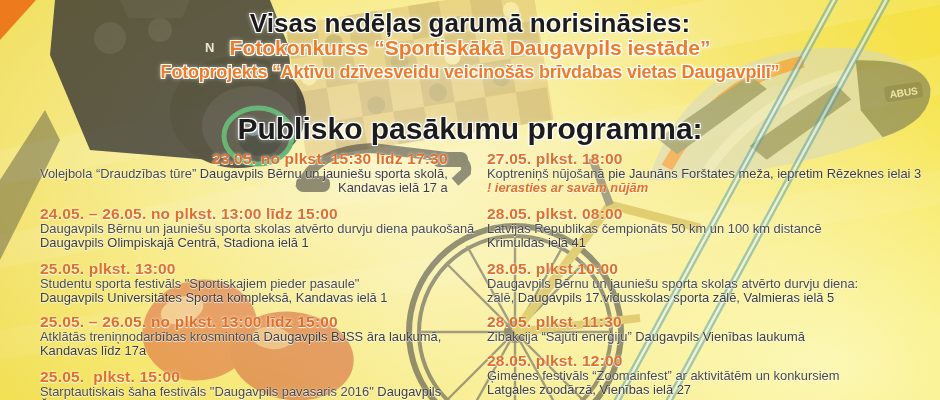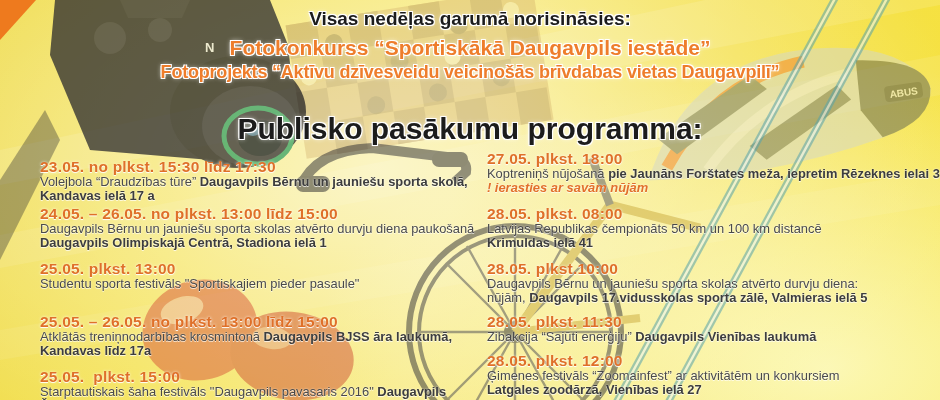--- a/index.html
+++ b/index.html
@@ -8,38 +8,38 @@
     font-family:"Liberation Sans",sans-serif;
     background:
       radial-gradient(900px 520px at 40% 42%, rgba(255,255,255,.62), rgba(255,255,255,0) 68%),
       radial-gradient(720px 420px at 88% 92%, rgba(252,249,185,.95), rgba(252,249,185,0) 72%),
       linear-gradient(104deg,#eeda45 0%,#f4e14c 22%,#f6e66a 48%,#f4e04a 72%,#f6e23d 100%);
   }
   .decor{position:absolute;left:0;top:0;z-index:1;}
   .hline{position:absolute;left:0;width:940px;text-align:center;font-weight:bold;white-space:pre;z-index:2;}
   .h-black{color:#1c1c1c;text-shadow:-1px -1px 0 #fff,1px -1px 0 #fff,-1px 1px 0 #fff,1px 1px 0 #fff,0 0 5px rgba(255,255,255,.9);}
   .h-orange{color:#ee7d2b;text-shadow:-1px -1px 0 #fff,1px -1px 0 #fff,-1px 1px 0 #fff,1px 1px 0 #fff,0 0 5px rgba(255,255,255,.9);}
-  .h1{top:8px;font-size:19px;}
+  .h1{top:8px;font-size:26px;}
   .h2{top:36px;font-size:21px;}
   .h3{top:62px;font-size:18px;letter-spacing:-.2px;}
   .h4{top:112px;font-size:30px;}
   .col{position:absolute;top:150px;height:250px;z-index:2;}
   .col-left{left:40px;width:436px;}
   .col-right{left:487px;width:453px;}
   .event{position:absolute;left:0;white-space:pre;}
   .event-time{
     font-size:15.5px;font-weight:bold;color:#df7029;line-height:17px;letter-spacing:.2px;
     text-shadow:0 1px 0 rgba(255,255,255,.85),0 0 3px rgba(255,255,255,.85);
   }
   .event-line{
     font-size:12.9px;line-height:13.6px;color:#4a4a4a;
     text-shadow:0 1px 0 rgba(255,255,255,.65),0 0 2px rgba(255,255,255,.75);
   }
   .seg-n{font-weight:normal;}
-  .seg-b{font-weight:bold;color:#3d3d3d;}
+  .seg-b{font-weight:normal;color:#3d3d3d;}
   .seg-a{color:#e2702a;font-weight:bold;font-style:italic;}
 </style>
 </head>
 <body>
 
 <div class="poster">
 
   <svg class="decor" width="940" height="400" viewBox="0 0 940 400">
 
     <g fill="#ffffff">
@@ -145,27 +145,27 @@
 
     <polygon points="0,0 36,0 0,40" fill="#ee7a1e"></polygon>
   </svg>
 
   <div class="hline h-black h1">Visas nedēļas garumā norisināsies:</div>
   <div class="hline h-orange h2">Fotokonkurss “Sportiskākā Daugavpils iestāde”</div>
   <div class="hline h-orange h3">Fotoprojekts “Aktīvu dzīvesveidu veicinošās brīvdabas vietas Daugavpilī”</div>
   <div class="hline h-black h4">Publisko pasākumu programma:</div>
 
   <div class="col col-left">
-      <div class="event" style="top: 8px;"><div class="event-time">23.05. no plkst. 15:30 līdz 17:30</div><div class="event-line"><span class="seg-n">Volejbola “Draudzības tūre” </span><span class="seg-b">Daugavpils Bērnu un jauniešu sporta skolā,</span></div><div class="event-line"><span class="seg-b">Kandavas ielā 17 a</span></div></div>
+      <div class="event" style="top: 0px; text-align: right;"><div class="event-time">23.05. no plkst. 15:30 līdz 17:30</div><div class="event-line"><span class="seg-n">Volejbola “Draudzības tūre” </span><span class="seg-b">Daugavpils Bērnu un jauniešu sporta skolā,</span></div><div class="event-line"><span class="seg-b">Kandavas ielā 17 a</span></div></div>
       <div class="event" style="top: 55px;"><div class="event-time">24.05. – 26.05. no plkst. 13:00 līdz 15:00</div><div class="event-line"><span class="seg-n">Daugavpils Bērnu un jauniešu sporta skolas atvērto durvju diena paukošanā</span></div><div class="event-line"><span class="seg-b">Daugavpils Olimpiskajā Centrā, Stadiona ielā 1</span></div></div>
-      <div class="event" style="top: 110px;"><div class="event-time">25.05. plkst. 13:00</div><div class="event-line"><span class="seg-n">Studentu sporta festivāls "Sportiskajiem pieder pasaule"</span></div></div>
+      <div class="event" style="top: 110px;"><div class="event-time">25.05. plkst. 13:00</div><div class="event-line"><span class="seg-n">Studentu sporta festivāls "Sportiskajiem pieder pasaule"</span></div><div class="event-line"><span class="seg-b">Daugavpils Universitātes Sporta kompleksā, Kandavas ielā 1</span></div></div>
       <div class="event" style="top: 163px;"><div class="event-time">25.05. – 26.05. no plkst. 13:00 līdz 15:00</div><div class="event-line"><span class="seg-n">Atklātās treniņnodarbības krosmintonā </span><span class="seg-b">Daugavpils BJSS āra laukumā,</span></div><div class="event-line"><span class="seg-b">Kandavas līdz 17a</span></div></div>
       <div class="event" style="top: 218px;"><div class="event-time">25.05.  plkst. 15:00</div><div class="event-line"><span class="seg-n">Starptautiskais šaha festivāls "Daugavpils pavasaris 2016" </span><span class="seg-b">Daugavpils</span></div><div class="event-line"><span class="seg-b">Šaha un dambretes klubā, Raiņa ielā 69</span></div></div>
     </div>
   <div class="col col-right">
       <div class="event" style="top: 0px;"><div class="event-time">27.05. plkst. 18:00</div><div class="event-line"><span class="seg-n">Koptreniņš nūjošanā </span><span class="seg-b">pie Jaunāns Forštates meža, iepretim Rēzeknes ielai 3</span></div><div class="event-line"><span class="seg-a">! ierasties ar savām nūjām</span></div></div>
       <div class="event" style="top: 55px;"><div class="event-time">28.05. plkst. 08:00</div><div class="event-line"><span class="seg-n">Latvijas Republikas čempionāts 50 km un 100 km distancē</span></div><div class="event-line"><span class="seg-b">Krimuldas ielā 41</span></div></div>
-      <div class="event" style="top: 110px;"><div class="event-time">28.05. plkst.10:00</div><div class="event-line"><span class="seg-n">Daugavpils Bērnu un jauniešu sporta skolas atvērto durvju diena:</span></div><div class="event-line"><span class="seg-n">nūjām, </span><span class="seg-b">Daugavpils 17.vidusskolas sporta zālē, Valmieras ielā 5</span></div></div>
+      <div class="event" style="top: 110px;"><div class="event-time">28.05. plkst.10:00</div><div class="event-line"><span class="seg-n">Daugavpils Bērnu un jauniešu sporta skolas atvērto durvju diena:</span></div><div class="event-line"><span class="seg-n">zālē, </span><span class="seg-b">Daugavpils 17.vidusskolas sporta zālē, Valmieras ielā 5</span></div></div>
       <div class="event" style="top: 163px;"><div class="event-time">28.05. plkst. 11:30</div><div class="event-line"><span class="seg-n">Zibakcija “Sajūti enerģiju” </span><span class="seg-b">Daugavpils Vienības laukumā</span></div></div>
       <div class="event" style="top: 202px;"><div class="event-time">28.05. plkst. 12:00</div><div class="event-line"><span class="seg-n">Ģimenes festivāls “Zoomainfest” ar aktivitātēm un konkursiem</span></div><div class="event-line"><span class="seg-b">Latgales zoodārzā, Vienības ielā 27</span></div></div>
     </div>
 
 </div>
 
 </body></html>

